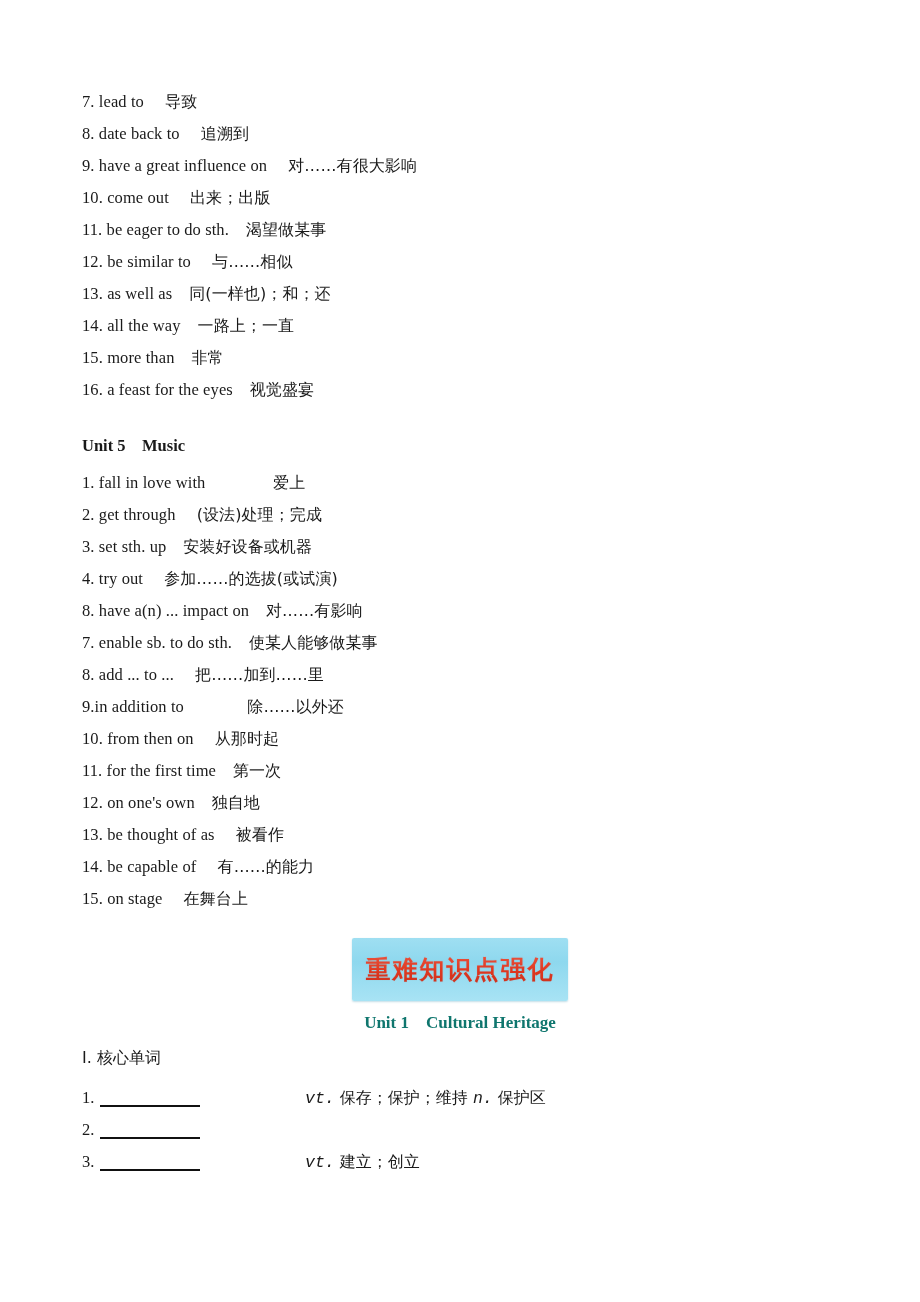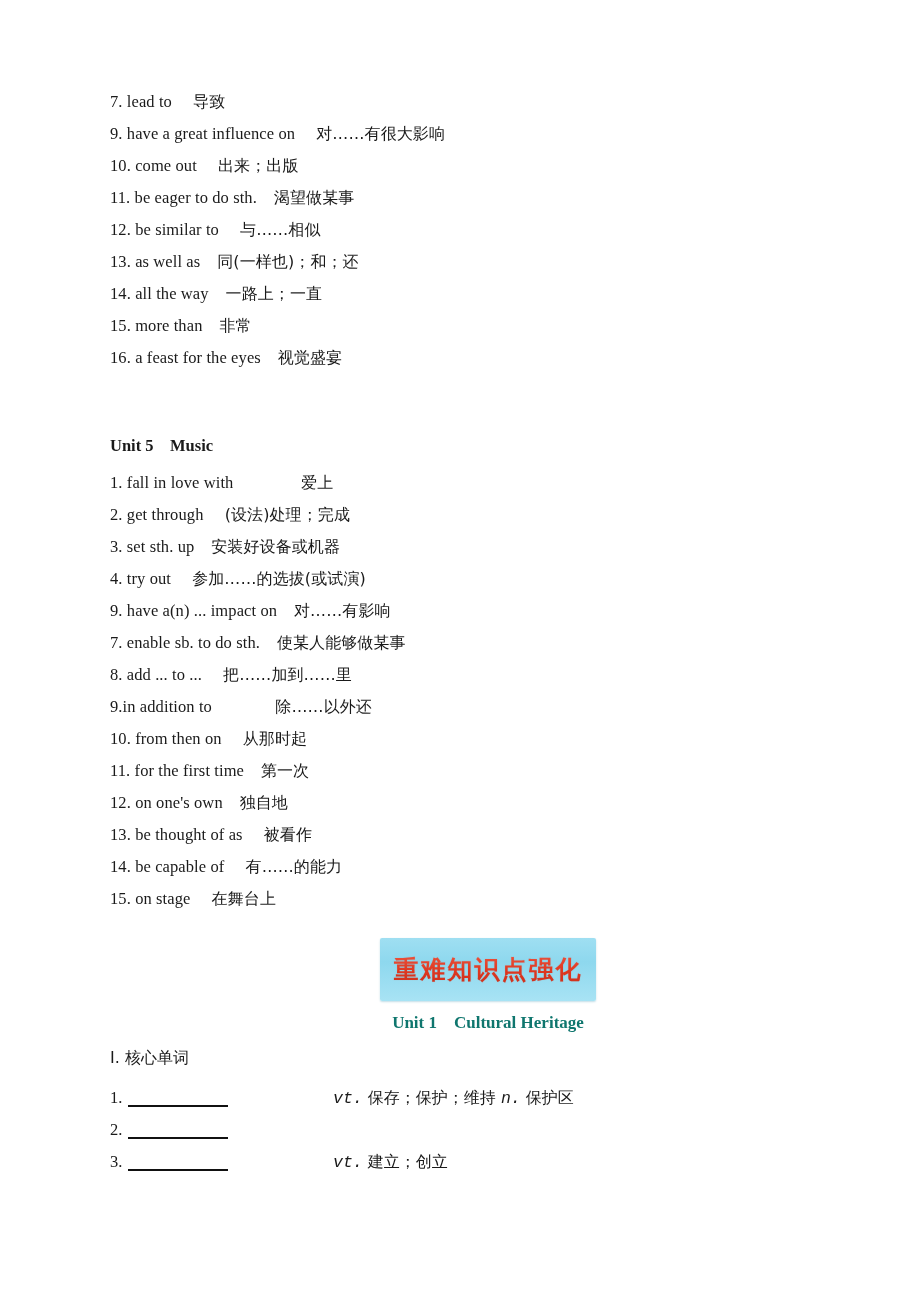--- a/index.html
+++ b/index.html
@@ -18,21 +18,20 @@
     -webkit-font-smoothing: antialiased;
   }
 
   .page {
     position: absolute;
     left: 0;
     top: 0;
     width: 748px;
     height: 1302px;
     background: #ffffff;
-    margin-left: 28px;
   }
 
   
   .phrase-list {
     position: absolute;
     left: 82px;
     width: 760px;
   }
   .phrase-row {
     height: 32px;
@@ -151,38 +150,39 @@
     font-size: 16.5px;
   }
 </style>
 </head>
 <body>
 
 <div class="page">
 
   <div class="phrase-list" id="list-unit4" style="top:86px;">
       <div class="phrase-row"><span class="en">7. lead to</span><span class="gap">     </span><span class="cn">导致</span></div>
+      <div class="phrase-row"><span class="en">8. date back to</span><span class="gap">     </span><span class="cn">追溯到</span></div>
       <div class="phrase-row"><span class="en">9. have a great influence on</span><span class="gap">     </span><span class="cn">对……有很大影响</span></div>
       <div class="phrase-row"><span class="en">10. come out</span><span class="gap">     </span><span class="cn">出来；出版</span></div>
       <div class="phrase-row"><span class="en">11. be eager to do sth.</span><span class="gap">    </span><span class="cn">渴望做某事</span></div>
       <div class="phrase-row"><span class="en">12. be similar to</span><span class="gap">     </span><span class="cn">与……相似</span></div>
       <div class="phrase-row"><span class="en">13. as well as</span><span class="gap">    </span><span class="cn">同(一样也)；和；还</span></div>
       <div class="phrase-row"><span class="en">14. all the way</span><span class="gap">    </span><span class="cn">一路上；一直</span></div>
       <div class="phrase-row"><span class="en">15. more than</span><span class="gap">    </span><span class="cn">非常</span></div>
       <div class="phrase-row"><span class="en">16. a feast for the eyes</span><span class="gap">    </span><span class="cn">视觉盛宴</span></div>
     </div>
 
   <div class="unit-heading" style="top:431px;">Unit 5    Music</div>
 
   <div class="phrase-list" id="list-unit5" style="top:467px;">
       <div class="phrase-row"><span class="en">1. fall in love with</span><span class="gap">                </span><span class="cn">爱上</span></div>
       <div class="phrase-row"><span class="en">2. get through</span><span class="gap">     </span><span class="cn">(设法)处理；完成</span></div>
       <div class="phrase-row"><span class="en">3. set sth. up</span><span class="gap">    </span><span class="cn">安装好设备或机器</span></div>
       <div class="phrase-row"><span class="en">4. try out</span><span class="gap">     </span><span class="cn">参加……的选拔(或试演)</span></div>
-      <div class="phrase-row"><span class="en">9. have a(n) ... impact on</span><span class="gap">    </span><span class="cn">对……有影响</span></div>
+      <div class="phrase-row"><span class="en">8. have a(n) ... impact on</span><span class="gap">    </span><span class="cn">对……有影响</span></div>
       <div class="phrase-row"><span class="en">7. enable sb. to do sth.</span><span class="gap">    </span><span class="cn">使某人能够做某事</span></div>
       <div class="phrase-row"><span class="en">8. add ... to ...</span><span class="gap">     </span><span class="cn">把……加到……里</span></div>
       <div class="phrase-row"><span class="en">9.in addition to</span><span class="gap">               </span><span class="cn">除……以外还</span></div>
       <div class="phrase-row"><span class="en">10. from then on</span><span class="gap">     </span><span class="cn">从那时起</span></div>
       <div class="phrase-row"><span class="en">11. for the first time</span><span class="gap">    </span><span class="cn">第一次</span></div>
       <div class="phrase-row"><span class="en">12. on one's own</span><span class="gap">    </span><span class="cn">独自地</span></div>
       <div class="phrase-row"><span class="en">13. be thought of as</span><span class="gap">     </span><span class="cn">被看作</span></div>
       <div class="phrase-row"><span class="en">14. be capable of</span><span class="gap">     </span><span class="cn">有……的能力</span></div>
       <div class="phrase-row"><span class="en">15. on stage</span><span class="gap">     </span><span class="cn">在舞台上</span></div>
     </div>

